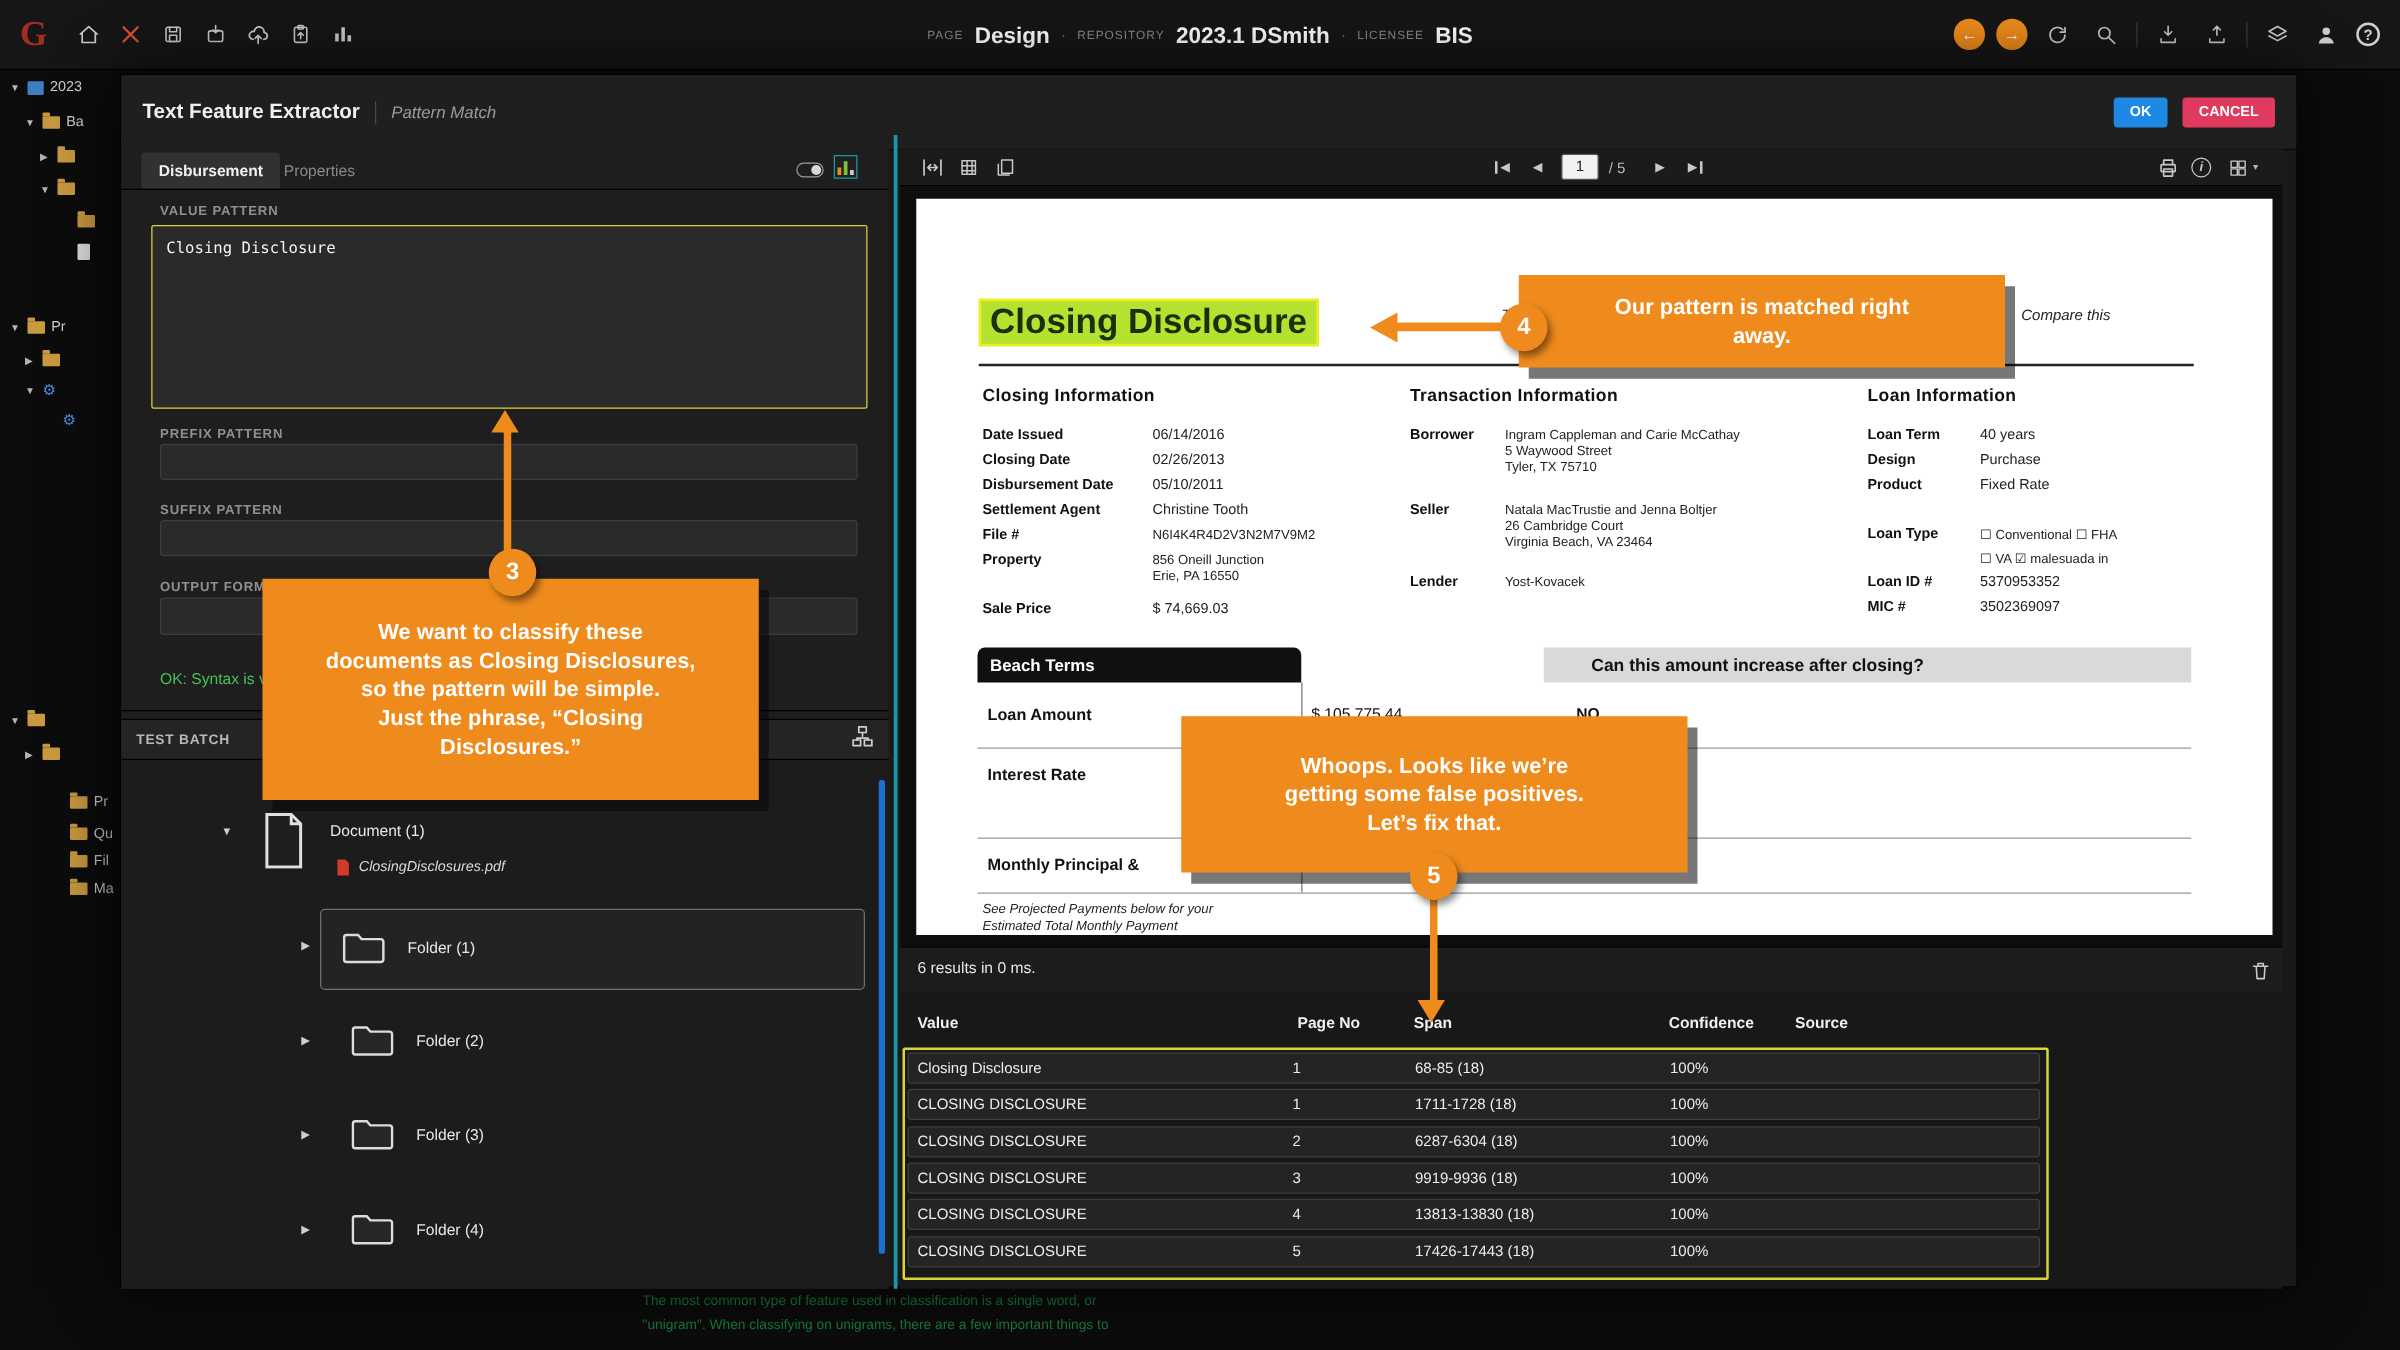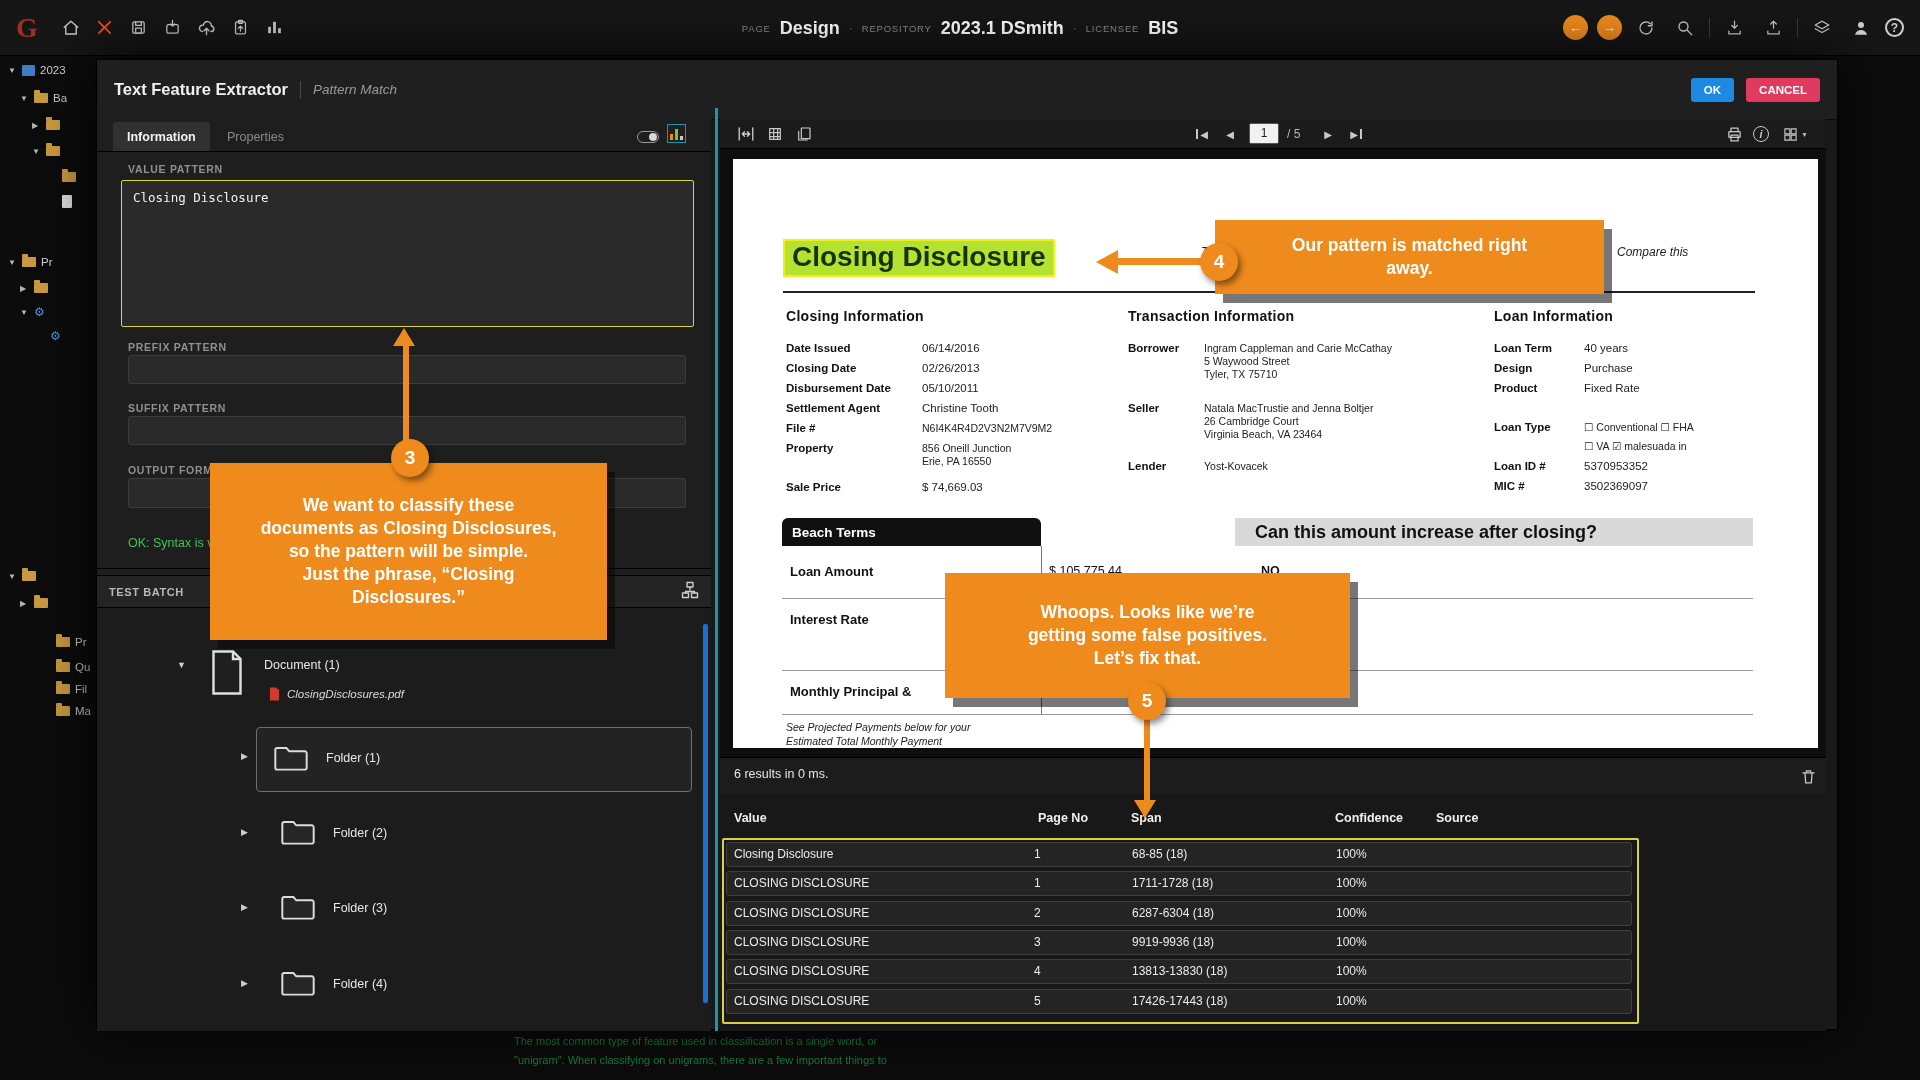--- a/index.html
+++ b/index.html
@@ -90,21 +90,21 @@
   .doc-page{background:#fff;color:#111}
   .dh{font-weight:bold;font-size:14px;color:#111;letter-spacing:.3px}
   .dl{font-weight:bold;font-size:11.5px;color:#111;white-space:nowrap}
   .dv{font-size:11.5px;color:#222;white-space:nowrap}
   .dvm{font-size:10.5px;line-height:13px;color:#222;white-space:pre-line}
   .hl-title{background:#B5E130;border:2px solid #F0EE1A;color:#17320a;font-size:28px;font-weight:800;
     padding:0 7px 2px;display:inline-block;white-space:nowrap}
   .dnote{font-style:italic;font-size:12px;color:#222;white-space:nowrap}
   .lt-black{background:#101010;color:#fff;font-weight:bold;font-size:13.5px;border-radius:6px 6px 0 0;
     display:flex;align-items:center;padding-left:10px}
-  .lt-gray{background:#d9d9d9;color:#111;font-weight:bold;font-size:18px;display:flex;align-items:center;padding-left:20px}
+  .lt-gray{background:#d9d9d9;color:#111;font-weight:bold;font-size:14px;display:flex;align-items:center;padding-left:38px}
   .ltl{font-weight:bold;font-size:13px;color:#111;white-space:nowrap}
   .ltv{font-size:12.5px;color:#111;white-space:nowrap}
   .lt-note{font-style:italic;font-size:10.5px;line-height:14px;color:#222;white-space:pre-line}
   .hline{background:#999;height:1px}
   .vline{background:#777;width:1px}
 
   
   .res-bar{background:#1c1c1c;border-top:1px solid #000}
   .res-sum{color:#e6e6e6;font-size:12.5px;white-space:nowrap}
   .res-h{color:#f0f0f0;font-size:12.5px;font-weight:bold;white-space:nowrap;cursor:default}
@@ -303,21 +303,21 @@
 
   <div class="dlg-header ab">
     <span class="dlg-title">Text Feature Extractor</span>
     <span class="dlg-vr"></span>
     <span class="dlg-sub">Pattern Match</span>
     <button class="btn btn-ok">OK</button>
     <button class="btn btn-cancel">CANCEL</button>
   </div>
 
   <div class="panel-left ab">
-    <div class="tab active ab" style="left:16px;top:14px">Information</div>
+    <div class="tab active ab" style="left:16px;top:14px">Disbursement</div>
     <div class="tab inactive ab" style="left:116px;top:14px">Properties</div>
     <span class="switch ab" style="left:540px;top:21px"><span class="knob"></span></span>
     <span class="chartmini ab" style="left:570px;top:16px">
       <b style="height:6px;background:#ef8b1d"></b>
         <b style="height:11px;background:#7cc33a"></b>
         <b style="height:4px;background:#ccc"></b>
       </span>
     <div class="tabline ab"></div>
 
     <div class="flabel ab" style="left:31px;top:55px">VALUE PATTERN</div>

